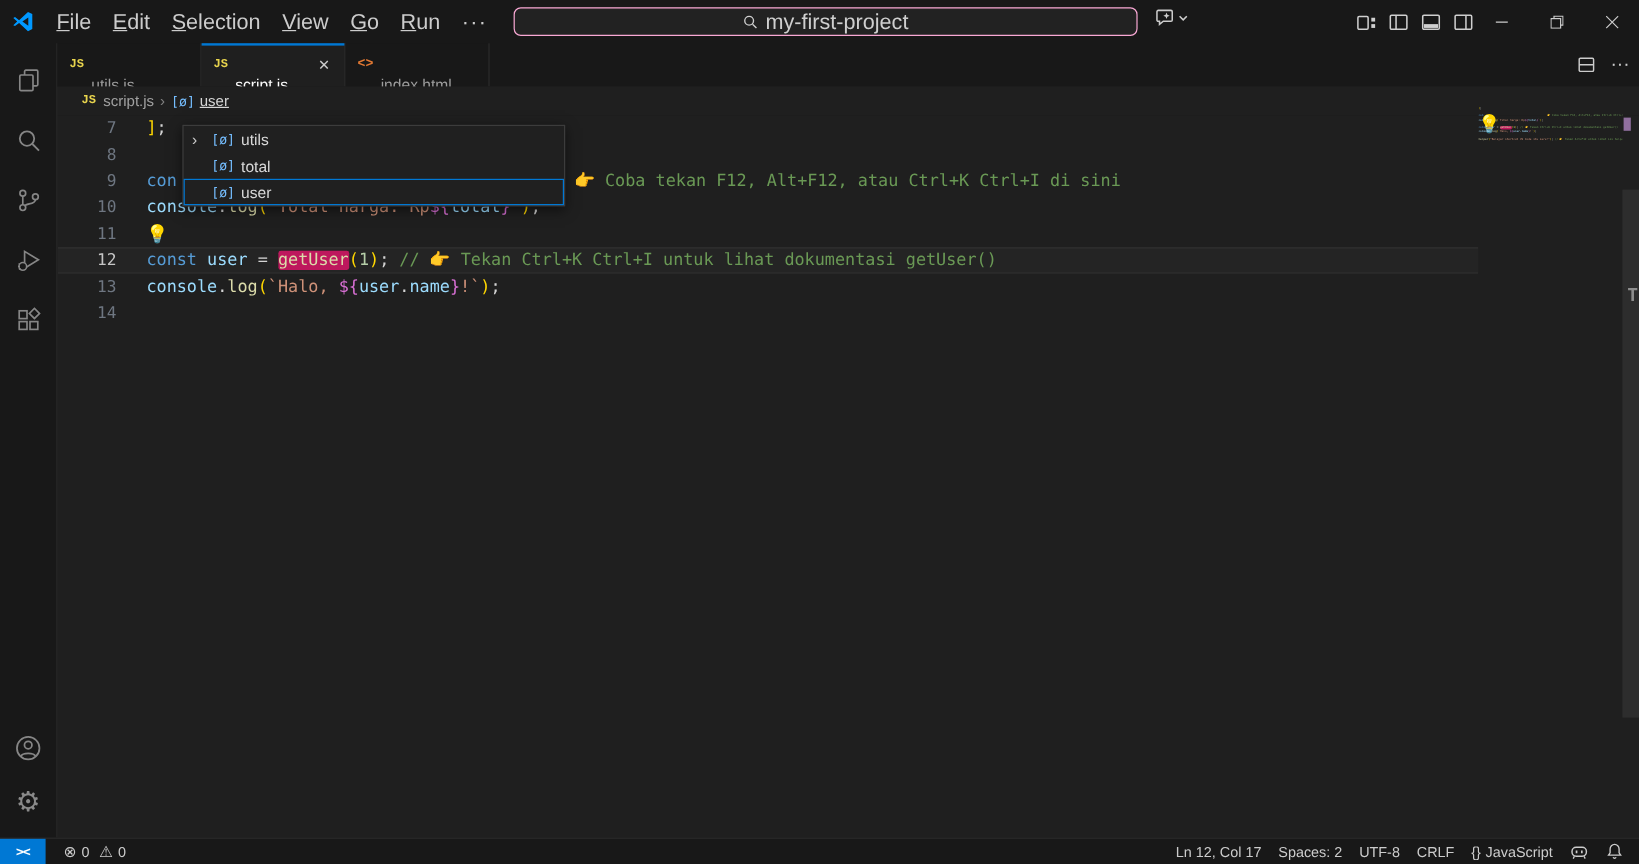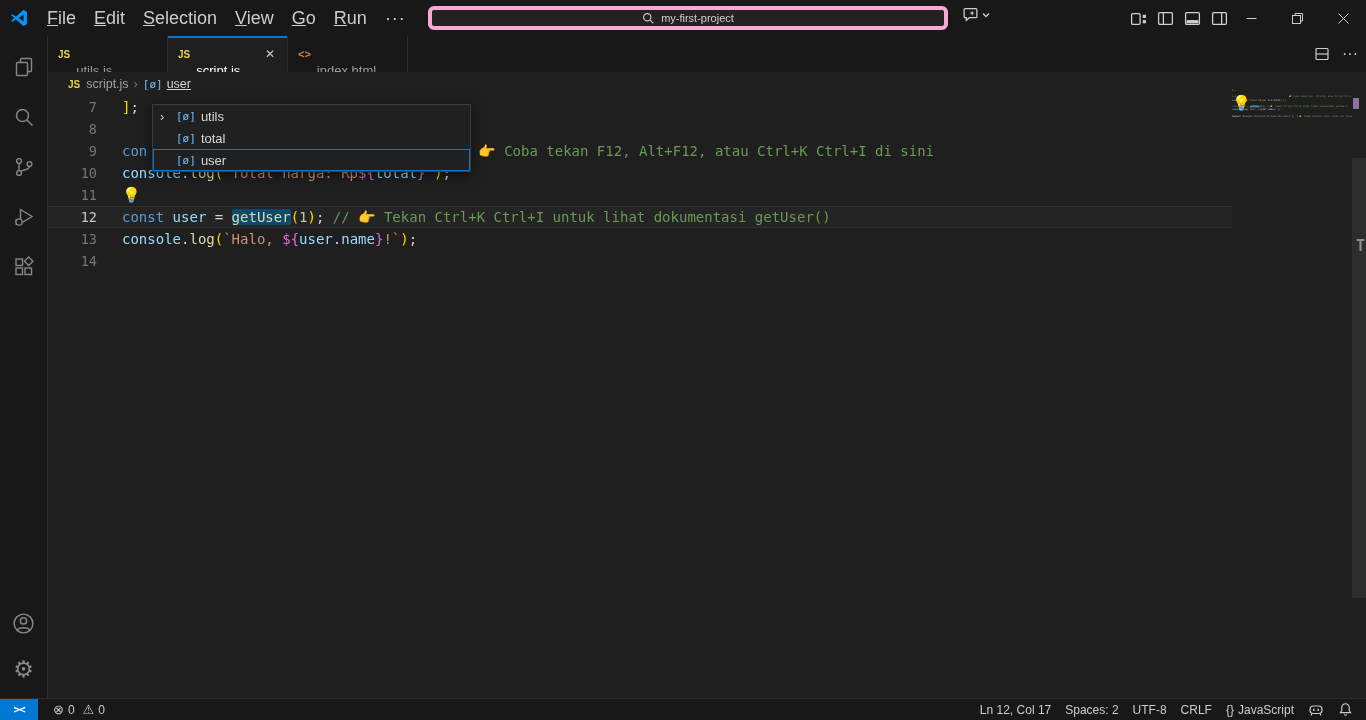--- a/index.html
+++ b/index.html
@@ -11,23 +11,23 @@
   .titlebar { position:absolute; top:0; left:0; width:1366px; height:36px;
               background:#181818; display:flex; align-items:center; }
   .vscode-logo { width:20px; height:20px; margin:0 10px 0 9px; flex:none; }
   .menus { display:flex; align-items:center; gap:2px; font-size:18px; }
   .menu-item { padding:4px 8px; border-radius:5px; color:#cccccc; cursor:default; }
   .menu-item::first-letter { text-decoration:underline; }
   .menu-overflow { padding:4px 8px; border-radius:5px; letter-spacing:1px; }
   .nav-arrows { display:flex; align-items:center; gap:14px; margin-left:58px; font-size:16px; }
   .arrow-fwd { color:#6e6e6e; }
   .command-center { position:absolute; left:428px; top:6px; width:520px; height:24px;
-                    background:#222222; border:4px solid #f9a8d4; border-radius:6px;
+                    background:#222222; border:1px solid #f9a8d4; border-radius:6px;
                     display:flex; align-items:center; justify-content:center; gap:6px;
-                    font-size:11px; color:#cfcfcf; }
+                    font-size:18px; color:#cfcfcf; }
   .chat-button { position:absolute; left:962px; top:6px; display:flex; align-items:center; gap:2px; }
   .layout-controls { position:absolute; right:138px; top:0; height:36px; display:flex; align-items:center; gap:10px; }
   .layout-controls svg { display:block; }
   .window-controls { position:absolute; right:0; top:0; height:36px; display:flex; }
   .win-btn { width:46px; height:36px; display:flex; align-items:center; justify-content:center; }
 
   
   .activitybar { position:absolute; top:36px; left:0; width:48px; height:662px;
                  background:#181818; border-right:1px solid #2b2b2b;
                  display:flex; flex-direction:column; align-items:center; }
@@ -35,21 +35,21 @@
   .act-spacer { flex:1; }
   .gear-glyph { font-size:23px; color:#8a8a8a; font-family:"DejaVu Sans", sans-serif; }
 
   
   .tabstrip { position:absolute; top:36px; left:48px; width:1318px; height:36px;
               background:#181818; display:flex; }
   .tab { width:120px; height:36px; display:flex; align-items:center; padding:0 8px 0 10px;
          font-size:13px; color:#9d9d9d; border-right:1px solid #2b2b2b; position:relative; background:#181818; }
   .tab.active { background:#1f1f1f; color:#ffffff; }
   .tab.active::before { content:""; position:absolute; top:0; left:0; right:0; height:1.5px; background:#0078d4; }
-  .badge { font-size:10px; font-weight:bold; margin-right:6px; font-family:Liberation Sans, sans-serif; }
+  .badge { font-size:10px; font-weight:bold; margin-right:6px; font-family:Liberation Mono, monospace; }
   .js-badge { color:#e8d44d; }
   .html-badge { color:#e37933; font-size:11px; }
   .tab-label { flex:1; white-space:nowrap; overflow:hidden;margin-top:32px; }
   .tab-close { font-size:12px; color:#cccccc; padding:2px 4px; border-radius:4px; }
   .editor-actions { position:absolute; right:8px; top:0; height:36px; display:flex; align-items:center; gap:12px; color:#cccccc; }
 
   
   .breadcrumbs { position:absolute; top:72px; left:48px; width:1318px; height:24px;
                  background:#1f1f1f; display:flex; align-items:center; padding-left:20px;
                  font-size:12.5px; color:#a0a0a0; }
@@ -63,21 +63,21 @@
               font-size:14px; line-height:22px; white-space:pre; }
   .code-row.current { background:#242424; box-shadow:inset 0 1px 0 #303030, inset 0 -1px 0 #303030; }
   .ln { width:49px; flex:none; text-align:right; color:#6e7681; font-size:13.5px; }
   .code-row.current .ln { color:#c6c6c6; }
   .code { margin-left:25px; }
   .sp { display:inline-block; }
   .c-kw { color:#569cd6; } .c-var { color:#9cdcfe; } .c-fn { color:#dcdcaa; }
   .c-str { color:#ce9178; } .c-num { color:#b5cea8; } .c-cm { color:#6a9955; }
   .c-p { color:#d4d4d4; } .c-b1 { color:#ffd700; } .c-b2 { color:#da70d6; }
   .c-bulb { color:#ffcc00; font-size:15px; }
-  .whl { background:#0c4a6e; border-radius:2px; }
+  .whl { background:#be185d; border-radius:2px; }
 
   
   .minimap { position:absolute; top:-7px; right:14px; width:120px; height:70px; overflow:hidden; }
   .mini-row { height:3.2px; font-family:"DejaVu Sans Mono", monospace; font-size:2.3px;
               line-height:3.2px; white-space:pre; }
   .scrollbar { position:absolute; top:0; right:0; width:14px; height:602px; }
   .sb-slider { position:absolute; top:62px; right:0; width:14px; height:440px; background:rgba(121,121,121,0.16); }
   .sb-cursor-marker { position:absolute; top:2px; right:7px; width:6px; height:11px; background:#906f9e; }
   .sb-t-marker { position:absolute; top:141px; right:1px; color:#8d8d8d; font-size:15px; font-weight:bold;
                  font-family:"DejaVu Sans Mono", monospace; }

